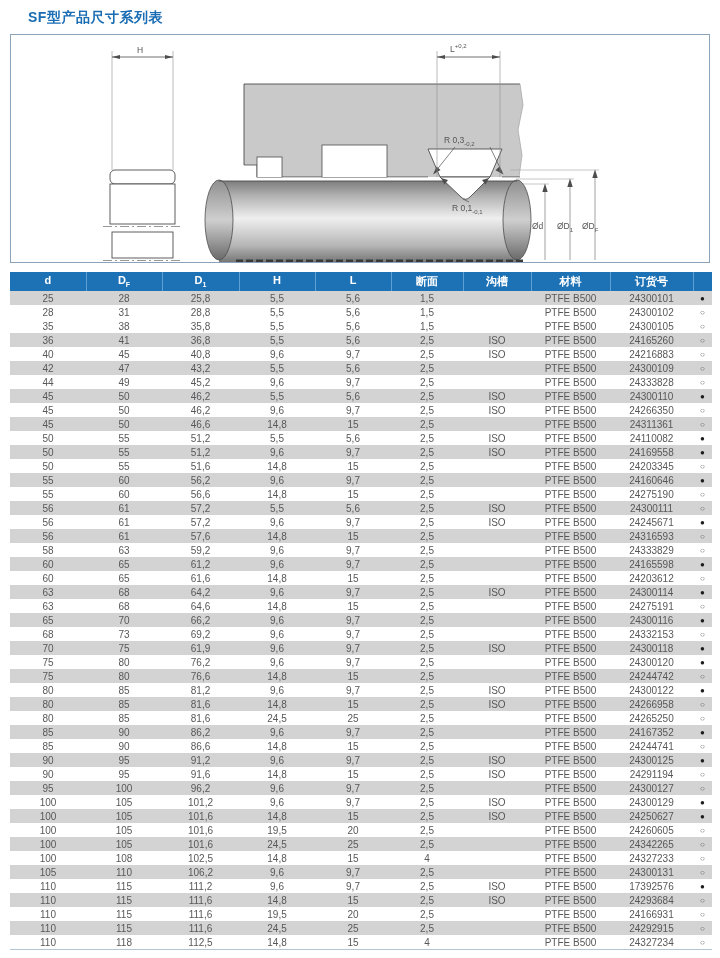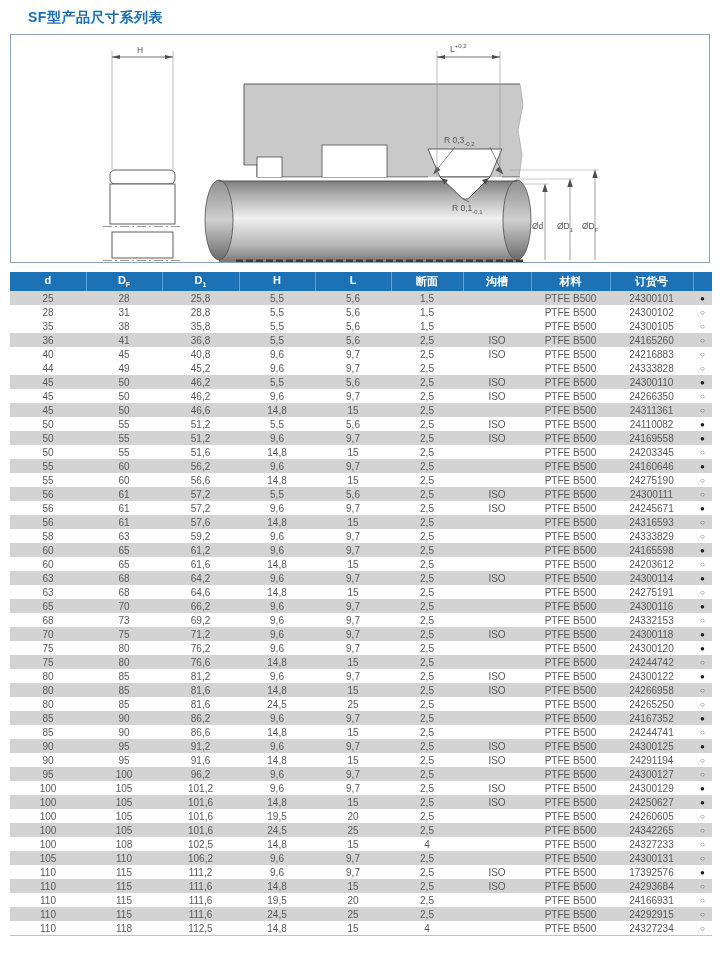--- a/index.html
+++ b/index.html
@@ -208,20 +208,32 @@
         <td>45</td>
         <td>40,8</td>
         <td>9,6</td>
         <td>9,7</td>
         <td>2,5</td>
         <td>ISO</td>
         <td>PTFE B500</td>
         <td>24216883</td>
         <td><span class="dot dot-empty">○</span></td>
       </tr>
+      <tr class="odd">
+        <td>42</td>
+        <td>47</td>
+        <td>43,2</td>
+        <td>5,5</td>
+        <td>5,6</td>
+        <td>2,5</td>
+        <td></td>
+        <td>PTFE B500</td>
+        <td>24300109</td>
+        <td><span class="dot dot-empty">○</span></td>
+      </tr>
       <tr>
         <td>44</td>
         <td>49</td>
         <td>45,2</td>
         <td>9,6</td>
         <td>9,7</td>
         <td>2,5</td>
         <td></td>
         <td>PTFE B500</td>
         <td>24333828</td>
@@ -439,21 +451,21 @@
         <td>9,7</td>
         <td>2,5</td>
         <td></td>
         <td>PTFE B500</td>
         <td>24332153</td>
         <td><span class="dot dot-empty">○</span></td>
       </tr>
       <tr class="odd">
         <td>70</td>
         <td>75</td>
-        <td>71,2</td>
+        <td>61,9</td>
         <td>9,6</td>
         <td>9,7</td>
         <td>2,5</td>
         <td>ISO</td>
         <td>PTFE B500</td>
         <td>24300118</td>
         <td><span class="dot dot-filled">●</span></td>
       </tr>
       <tr>
         <td>75</td>

